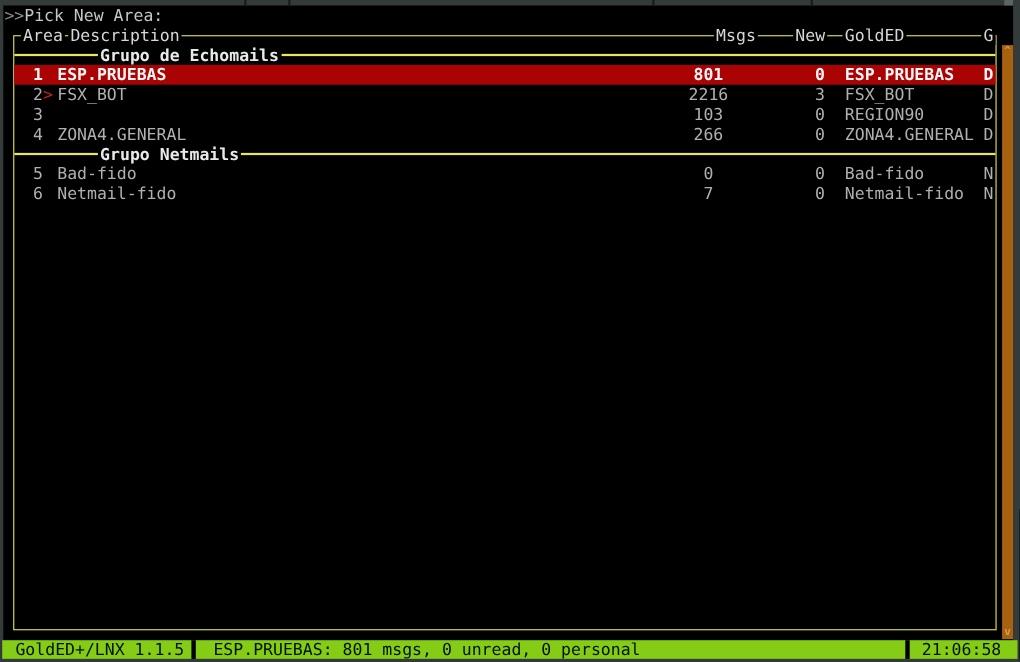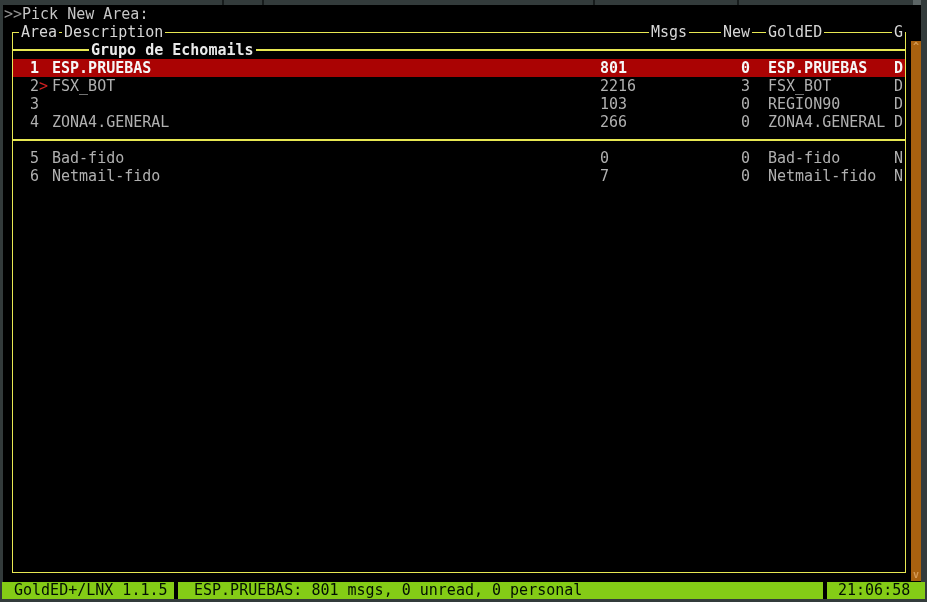--- a/index.html
+++ b/index.html
@@ -50,21 +50,21 @@
   .sep-echo { top:41px; }
   .sep-net  { top:131px; }
 
   
   .area-row { color:#b0b0b0; }
   .r1 { top:59px; } .r2 { top:77px; } .r3 { top:95px; }
   .r4 { top:113px; } .r5 { top:149px; } .r6 { top:167px; }
   .area-row .num    { position:absolute; left:12px; width:27px; text-align:right; }
   .area-row .marker { position:absolute; left:39px; color:#cf2020; }
   .area-row .desc   { position:absolute; left:52px; }
-  .area-row .msgs   { position:absolute; left:600px; width:88px; text-align:left; }
+  .area-row .msgs   { position:absolute; left:600px; width:88px; text-align:center; }
   .area-row .newc   { position:absolute; left:700px; width:50px; text-align:right; }
   .area-row .echoid { position:absolute; left:768px; }
   .area-row .flag   { position:absolute; left:894px; }
   .area-row.highlight {
     background:#aa0303; color:#f6f6f6; font-weight:bold;
     left:13px; width:892px;
   }
   .area-row.highlight .num { left:-1px; }
   .area-row.highlight .desc { left:39px; }
   .area-row.highlight .msgs { left:587px; }
@@ -162,20 +162,21 @@
   <span class="num">4</span>
   <span class="desc">ZONA4.GENERAL</span>
   <span class="msgs">266</span>
   <span class="newc">0</span>
   <span class="echoid">ZONA4.GENERAL</span>
   <span class="flag">D</span>
 </div>
 
 <div class="trow sep-row sep-net">
   <div class="sep-line"></div>
+  <span class="sep-label">Grupo Netmails</span>
 </div>
 
 <div class="trow area-row r5">
   <span class="num">5</span>
   <span class="desc">Bad-fido</span>
   <span class="msgs">0</span>
   <span class="newc">0</span>
   <span class="echoid">Bad-fido</span>
   <span class="flag">N</span>
 </div>

